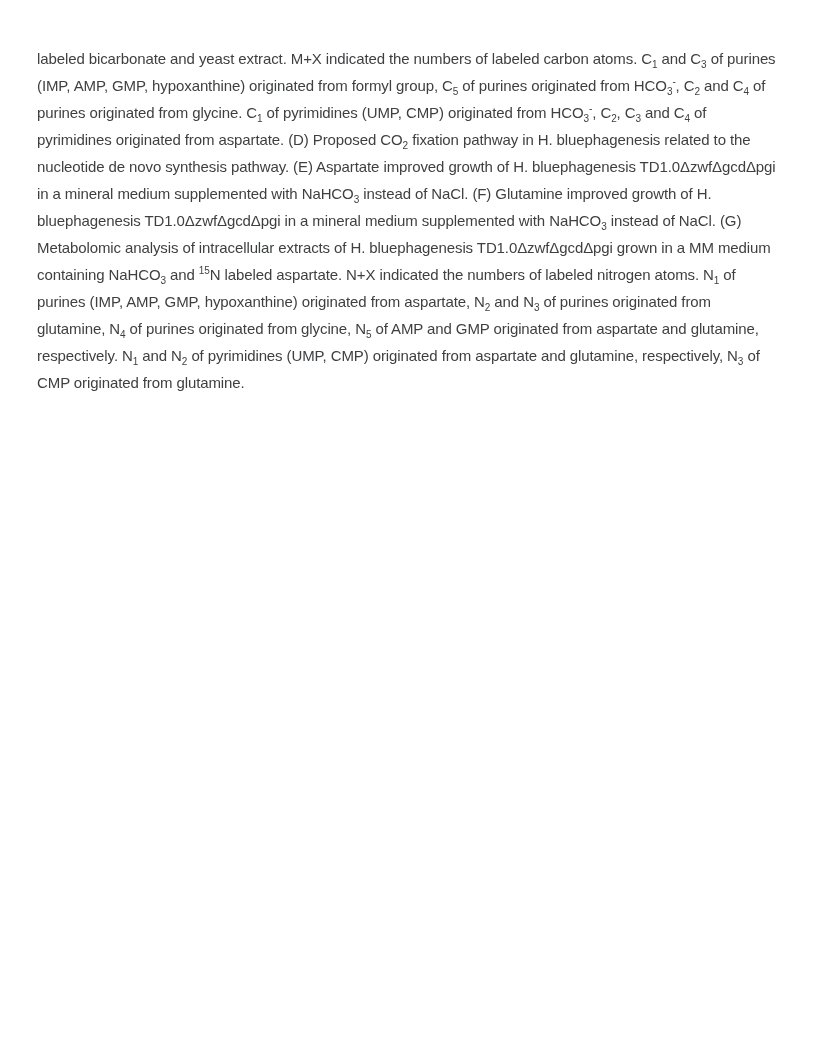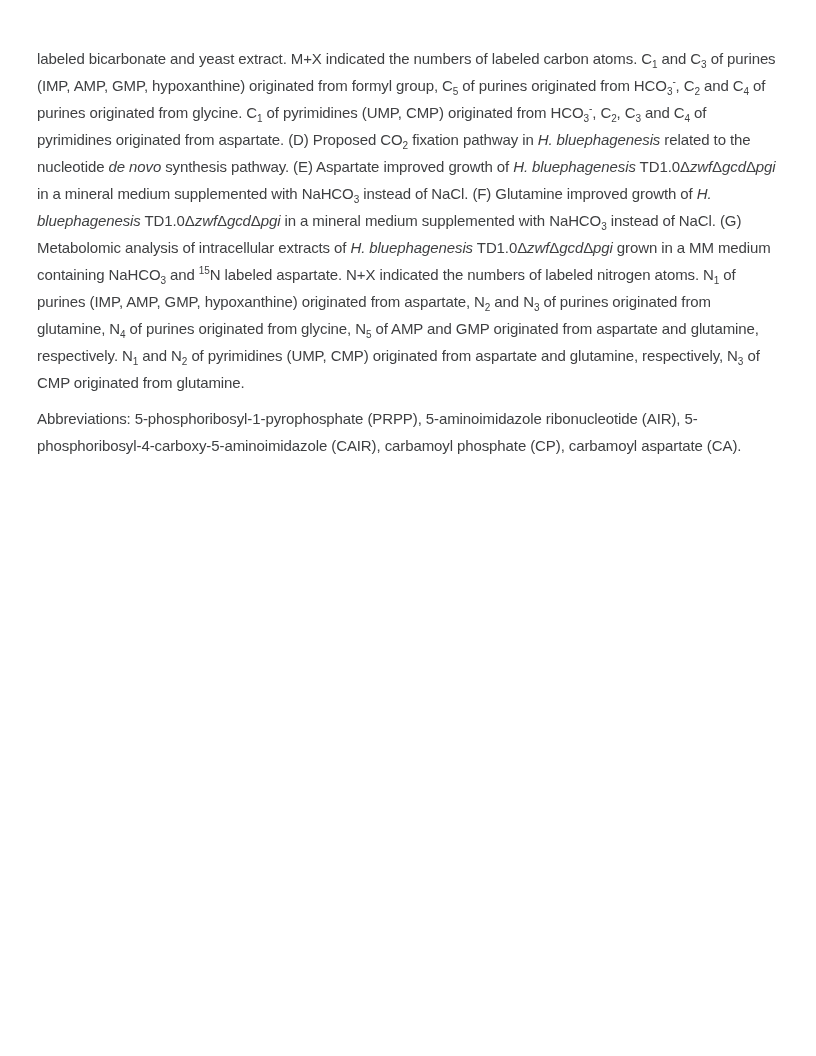--- a/index.html
+++ b/index.html
@@ -28,21 +28,21 @@
   }
   p.doc-par {
     margin: 0 0 9px 0;
     font-size: 15px;
     line-height: 27px;
     letter-spacing: -0.1px;
     text-align: left;
   }
   .run { white-space: pre-wrap; }
   .run-normal { font-style: normal; }
-  .run-italic { font-style: italic; }
+  .run-italic { }
   .run-sub {
     font-size: 10px;
     vertical-align: -4px;
     line-height: 0;
   }
   .run-sup {
     font-size: 10px;
     vertical-align: 6px;
     line-height: 0;
   }
@@ -57,16 +57,15 @@
     color: #1c1c1c;
     margin-top: 36px;
   }
 </style>
 </head>
 <body>
 
 <div class="page">
   <div class="content">
     <p class="doc-par"><span class="run run-normal">labeled bicarbonate and yeast extract. M+X indicated the numbers of labeled carbon atoms. C</span><span class="run run-sub">1</span><span class="run run-normal"> and C</span><span class="run run-sub">3</span><span class="run run-normal"> of purines (IMP, AMP, GMP, hypoxanthine) originated from formyl group, C</span><span class="run run-sub">5</span><span class="run run-normal"> of purines originated from HCO</span><span class="run run-sub">3</span><span class="run run-sup">-</span><span class="run run-normal">, C</span><span class="run run-sub">2</span><span class="run run-normal"> and C</span><span class="run run-sub">4</span><span class="run run-normal"> of purines originated from glycine. C</span><span class="run run-sub">1</span><span class="run run-normal"> of pyrimidines (UMP, CMP) originated from HCO</span><span class="run run-sub">3</span><span class="run run-sup">-</span><span class="run run-normal">, C</span><span class="run run-sub">2</span><span class="run run-normal">, C</span><span class="run run-sub">3</span><span class="run run-normal"> and C</span><span class="run run-sub">4</span><span class="run run-normal"> of pyrimidines originated from aspartate. (D) Proposed CO</span><span class="run run-sub">2</span><span class="run run-normal"> fixation pathway in </span><span class="run run-italic">H. bluephagenesis</span><span class="run run-normal"> related to the nucleotide </span><span class="run run-italic">de novo</span><span class="run run-normal"> synthesis pathway. (E) Aspartate improved growth of </span><span class="run run-italic">H. bluephagenesis</span><span class="run run-normal"> TD1.0Δ</span><span class="run run-italic">zwf</span><span class="run run-normal">Δ</span><span class="run run-italic">gcd</span><span class="run run-normal">Δ</span><span class="run run-italic">pgi</span><span class="run run-normal"> in a mineral medium supplemented with NaHCO</span><span class="run run-sub">3</span><span class="run run-normal"> instead of NaCl. (F) Glutamine improved growth of </span><span class="run run-italic">H. bluephagenesis</span><span class="run run-normal"> TD1.0Δ</span><span class="run run-italic">zwf</span><span class="run run-normal">Δ</span><span class="run run-italic">gcd</span><span class="run run-normal">Δ</span><span class="run run-italic">pgi</span><span class="run run-normal"> in a mineral medium supplemented with NaHCO</span><span class="run run-sub">3</span><span class="run run-normal"> instead of NaCl. (G) Metabolomic analysis of intracellular extracts of </span><span class="run run-italic">H. bluephagenesis</span><span class="run run-normal"> TD1.0Δ</span><span class="run run-italic">zwf</span><span class="run run-normal">Δ</span><span class="run run-italic">gcd</span><span class="run run-normal">Δ</span><span class="run run-italic">pgi</span><span class="run run-normal"> grown in a MM medium containing NaHCO</span><span class="run run-sub">3</span><span class="run run-normal"> and </span><span class="run run-sup">15</span><span class="run run-normal">N labeled aspartate. N+X indicated the numbers of labeled nitrogen atoms. N</span><span class="run run-sub">1</span><span class="run run-normal"> of purines (IMP, AMP, GMP, hypoxanthine) originated from aspartate, N</span><span class="run run-sub">2</span><span class="run run-normal"> and N</span><span class="run run-sub">3</span><span class="run run-normal"> of purines originated from glutamine, N</span><span class="run run-sub">4</span><span class="run run-normal"> of purines originated from glycine, N</span><span class="run run-sub">5</span><span class="run run-normal"> of AMP and GMP originated from aspartate and glutamine, respectively. N</span><span class="run run-sub">1</span><span class="run run-normal"> and N</span><span class="run run-sub">2</span><span class="run run-normal"> of pyrimidines (UMP, CMP) originated from aspartate and glutamine, respectively, N</span><span class="run run-sub">3</span><span class="run run-normal"> of CMP originated from glutamine.</span></p>
-    <p class="doc-par"><span class="run run-normal">Abbreviations: 5-phosphoribosyl-1-pyrophosphate (PRPP), 5-aminoimidazole ribonucleotide (AIR), 5-phosphoribosyl-4-carboxy-5-aminoimidazole (CAIR), carbamoyl phosphate (CP), carbamoyl aspartate (CA).</span></p>
   </div>
   <div class="footer">Page 17/23</div>
 </div>
 
 </body></html>

